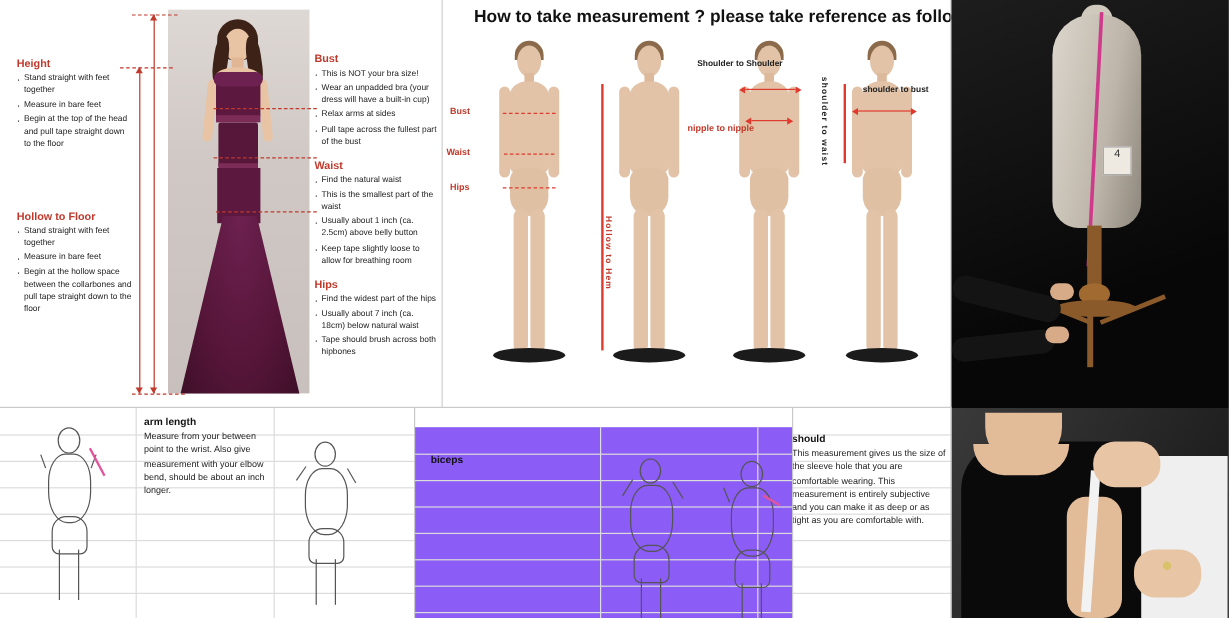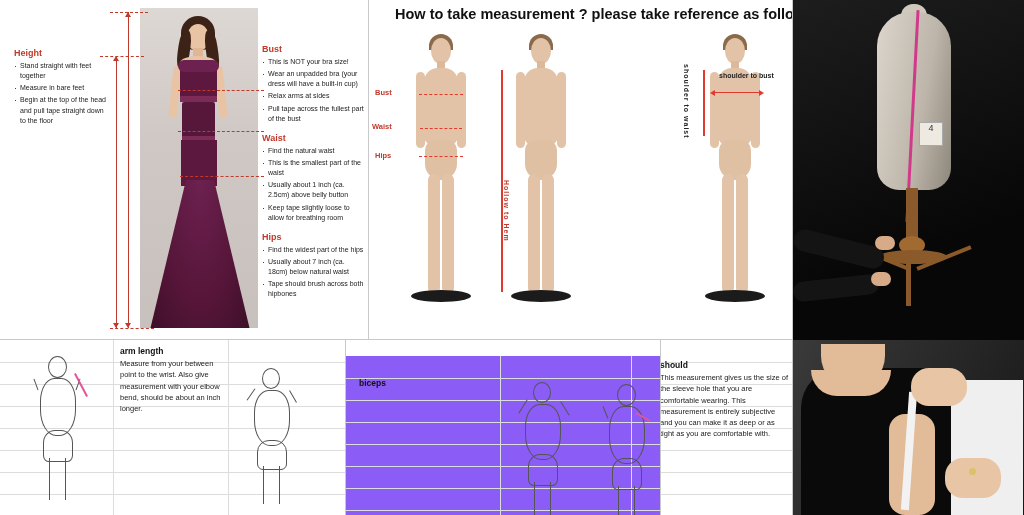--- a/index.html
+++ b/index.html
@@ -181,20 +181,28 @@
 
     <div class="p1-left-block">
       <div class="blk-title">Height</div>
       <ul class="blk-list">
         <li>Stand straight with feet together</li>
         <li>Measure in bare feet</li>
         <li>Begin at the top of the head and pull tape straight down to the floor</li>
       </ul>
     </div>
 
+    <div class="p1-block2">
+      <div class="blk-title">Hollow to Floor</div>
+      <ul class="blk-list">
+        <li>Stand straight with feet together</li>
+        <li>Measure in bare feet</li>
+        <li>Begin at the hollow space between the collarbones and pull tape straight down to the floor</li>
+      </ul>
+    </div>
 
     <div class="dress-photo">
       <div class="dr-bg"></div>
       <div class="dr-hair"></div>
       <div class="dr-head"></div>
       <div class="dr-hair2"></div>
       <div class="dr-hair3"></div>
       <div class="dr-neck"></div>
       <div class="dr-shoulders"></div>
       <div class="dr-arm-l"></div>
@@ -279,20 +287,36 @@
         <div class="body-armR"></div>
         <div class="body-torso"></div>
         <div class="body-hips"></div>
         <div class="body-legL"></div>
         <div class="body-legR"></div>
         <div class="body-base"></div>
         <div class="m-vert" style="left:8px;top:42px;height:222px;"></div>
         <div class="m-vtext" style="left:10px;top:152px;">Hollow to Hem</div>
       </div>
 
+      <div class="figure f3">
+        <div class="body-hair"></div>
+        <div class="body-head"></div>
+        <div class="body-neck"></div>
+        <div class="body-armL"></div>
+        <div class="body-armR"></div>
+        <div class="body-torso"></div>
+        <div class="body-hips"></div>
+        <div class="body-legL"></div>
+        <div class="body-legR"></div>
+        <div class="body-base"></div>
+        <div class="m-arrowline" style="left:28px;top:46px;width:42px;"></div>
+        <div class="m-arrowline" style="left:33px;top:72px;width:30px;"></div>
+        <div class="m-lab-dark" style="left:-12px;top:22px;">Shoulder to Shoulder</div>
+        <div class="m-lab" style="left:-20px;top:74px;">nipple to nipple</div>
+      </div>
 
       <div class="figure f4">
         <div class="body-hair"></div>
         <div class="body-head"></div>
         <div class="body-neck"></div>
         <div class="body-armL"></div>
         <div class="body-armR"></div>
         <div class="body-torso"></div>
         <div class="body-hips"></div>
         <div class="body-legL"></div>

